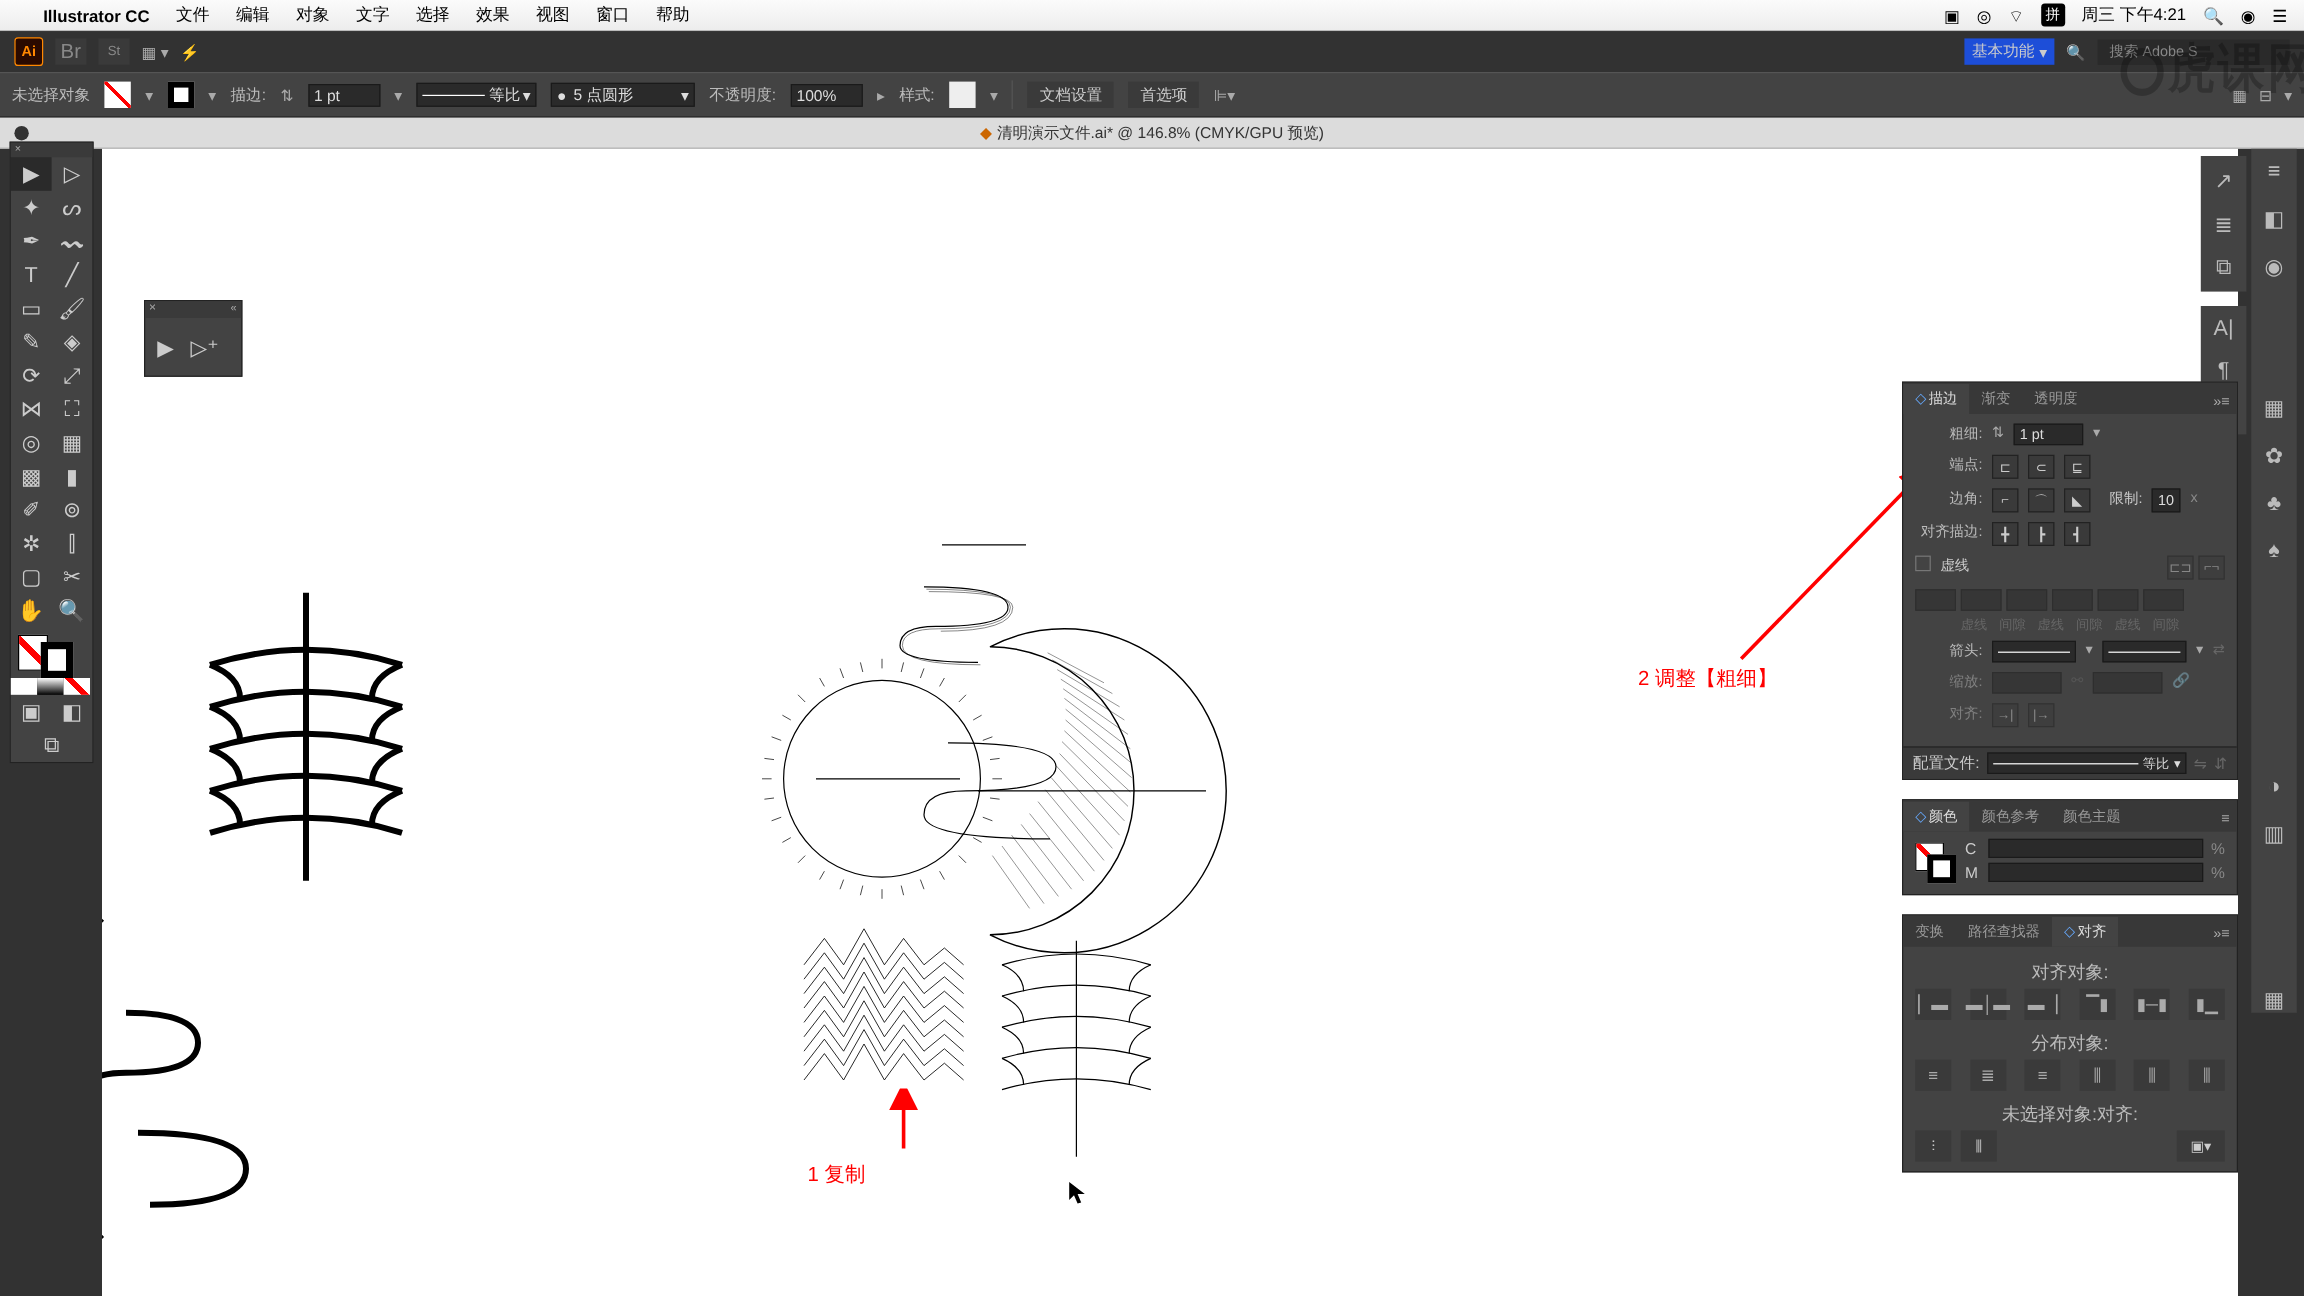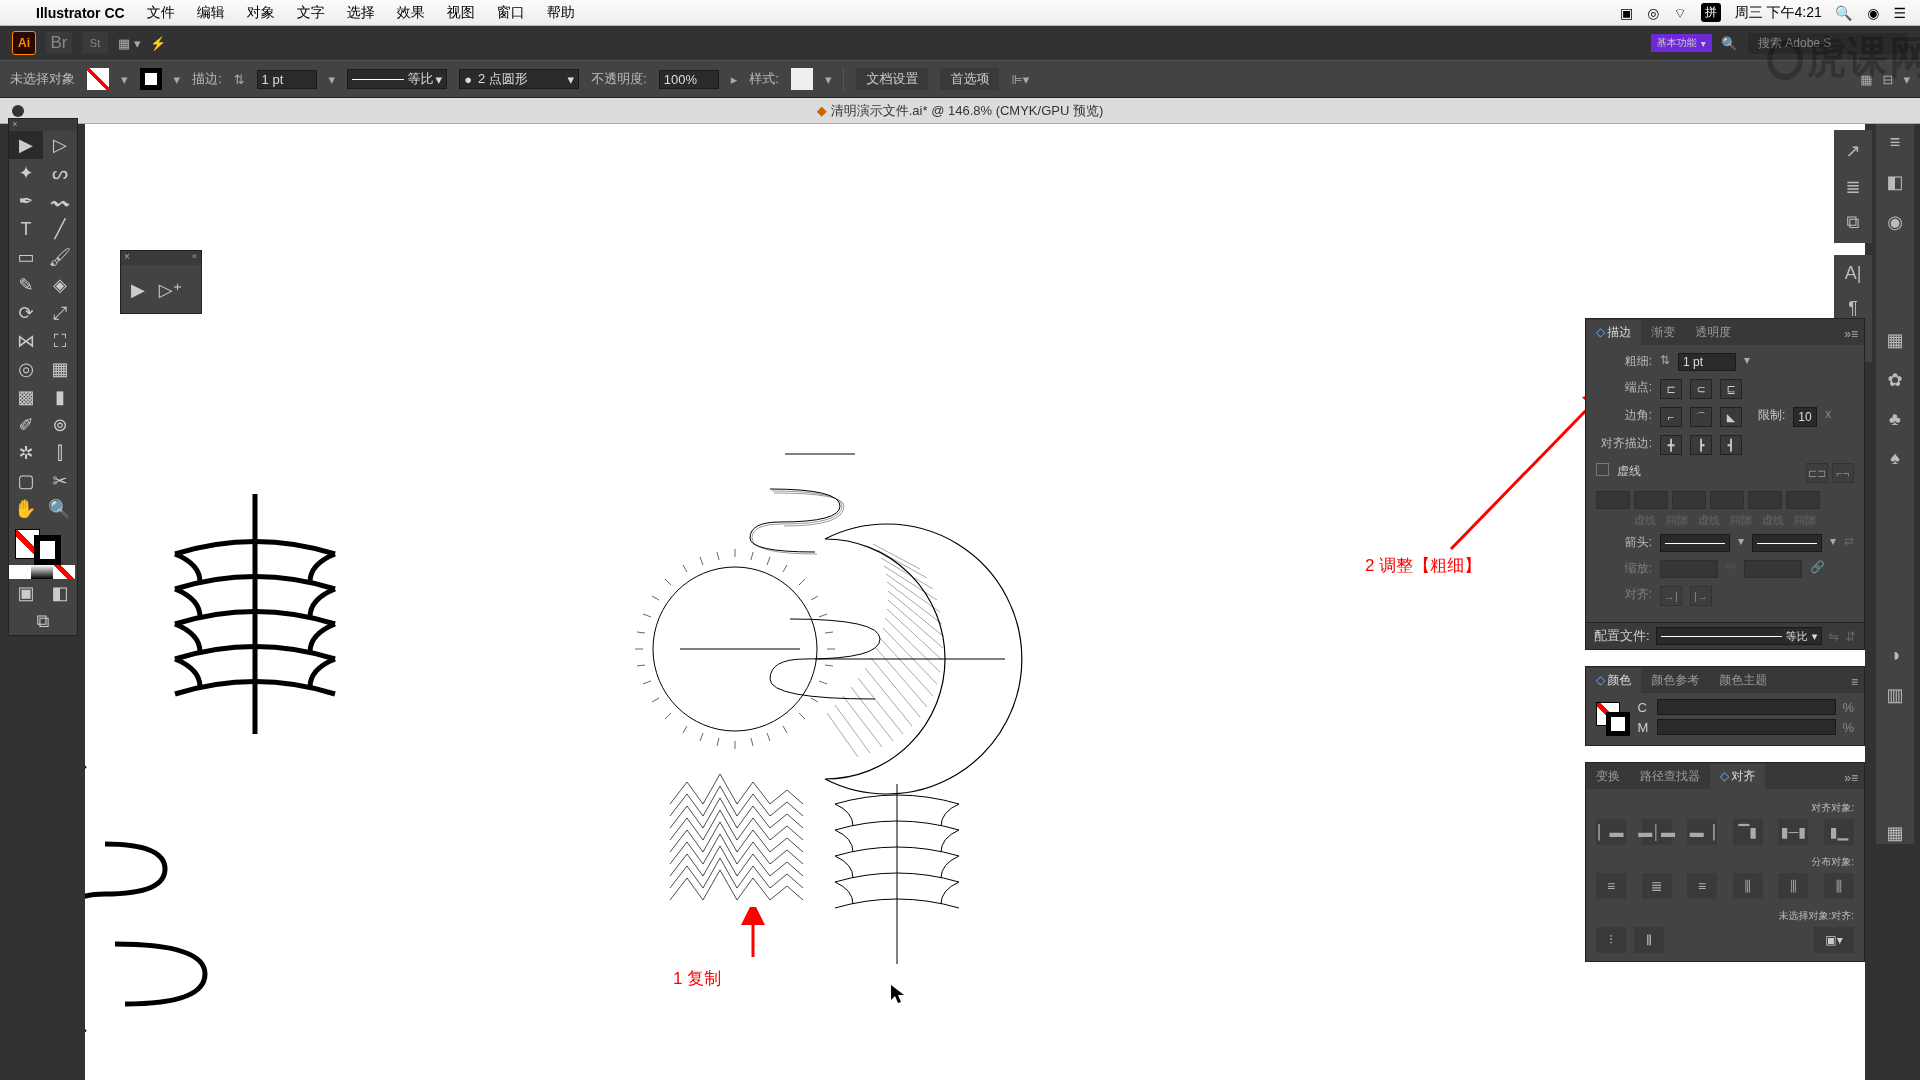--- a/index.html
+++ b/index.html
@@ -6,21 +6,21 @@
 body { width:1920px; height:1080px; background:#323232; overflow:hidden; position:relative; color:#ccc; font-size:13px; }
 .mac-menubar { height:26px; background:linear-gradient(#fbfbfb,#ededed); display:flex; align-items:center; padding:0 14px; color:#000; font-size:14px; gap:22px; border-bottom:1px solid #bbb; }
 .mac-menubar .apple { font-size:16px; }
 .mac-menubar .app { font-weight:700; }
 .mac-right { margin-left:auto; display:flex; align-items:center; gap:14px; }
 .mac-right span { font-size:14px; }
 .app-bar { height:34px; background:#323232; display:flex; align-items:center; padding:0 12px; gap:10px; }
 .ai-logo { width:24px; height:24px; background:#2a0a00; border:1px solid #f80; color:#f80; display:flex; align-items:center; justify-content:center; font-weight:700; font-size:12px; border-radius:3px; }
 .app-bar .btn { width:26px; height:22px; background:#3a3a3a; }
 .app-bar .right { margin-left:auto; display:flex; align-items:center; gap:10px; }
-.combo { display:flex; align-items:center; gap:4px; background:#6d28d9; padding:2px 6px; font-size:10px; }
+.combo { display:flex; align-items:center; gap:4px; background:#1d4ed8; padding:2px 6px; font-size:13px; }
 .search { background:#2a2a2a; padding:2px 10px; width:160px; color:#888; font-size:12px; }
 .ctrl-bar { height:38px; background:#434343; display:flex; align-items:center; padding:12px 10px; gap:12px; border-top:1px solid #555; border-bottom:1px solid #222; font-size:13px; }
 .ctrl-bar .swatch { width:22px; height:22px; background:#fff; position:relative; }
 .ctrl-bar .noswatch::after { content:""; position:absolute; inset:0; background:linear-gradient(45deg,transparent 45%,red 45%,red 55%,transparent 55%); }
 .ctrl-bar .lbl { color:#bbb; }
 .ctrl-bar input { background:#2a2a2a; border:1px solid #1a1a1a; color:#ddd; width:60px; padding:1px 4px; font-size:13px; }
 .ctrl-bar .longbox { width:100px; background:#2a2a2a; border:1px solid #1a1a1a; height:20px; color:#ddd; padding:0 4px; display:flex; align-items:center; }
 .ctrl-bar .stroke-line { flex:1; height:1px; background:#fff; }
 .ctrl-bar .btn2 { padding:2px 10px; background:#3a3a3a; }
 .doc-title { height:26px; background:#dcdcdc; color:#333; display:flex; align-items:center; justify-content:center; font-size:13px; border-bottom:1px solid #aaa; position:relative; }
@@ -68,21 +68,21 @@
 .panel-color .mini-fill { width:34px; height:34px; position:relative; }
 .panel-color .mini-fill .f1 { position:absolute; width:24px; height:24px; background:#fff; border:1px solid #000; }
 .panel-color .mini-fill .f1::after{content:"";position:absolute;inset:0;background:linear-gradient(45deg,transparent 43%,red 43%,red 57%,transparent 57%);}
 .panel-color .mini-fill .f2 { position:absolute; width:24px; height:24px; border:5px solid #000; background:#fff; left:10px; top:10px; }
 .panel-color .crow { display:flex; align-items:center; gap:6px; margin-bottom:4px; }
 .panel-color .crow .lab { width:14px; }
 .panel-color .crow input { flex:1; background:#2a2a2a; border:1px solid #1a1a1a; height:16px; }
 .panel-color .crow .pct { color:#888; }
 .align-grid { display:flex; justify-content:space-between; margin-bottom:10px; }
 .align-grid .ab { width:30px; height:26px; background:#3a3a3a; display:flex; align-items:center; justify-content:center; font-size:14px; color:#aaa; }
-.sect-lbl { font-size:10px; color:#bbb; margin:4px 0; display:flex; justify-content:flex-end; }
+.sect-lbl { font-size:15px; color:#bbb; margin:4px 0; display:flex; justify-content:center; }
 
 
 .art-left { position:absolute; top:350px; left:0; }
 .art-center { position:absolute; top:300px; left:530px; }
 .annot { position:absolute; color:#ff0000; font-size:17px; }
 .arrow-red { position:absolute; }
 .arrow-red svg { display:block; }
 .watermark { position:absolute; top:28px; right:-20px; color:rgba(0,0,0,0.25); font-size:44px; font-weight:700; letter-spacing:2px; transform:scale(0.9,1); z-index:50; }
 .watermark .dot{display:inline-block;width:40px;height:40px;border:6px solid rgba(0,0,0,0.25);border-radius:50%;vertical-align:middle;margin-right:4px;}
 .cursor-art { position:absolute; }
@@ -140,21 +140,21 @@
   <span style="color:#aaa;">⇅</span>
   <input type="text" value="1 pt" style="">
   <span style="color:#aaa;">▾</span>
   <div class="longbox">
       <span class="stroke-line"></span>
       <span style="margin-left:4px;">等比</span>
       <span style="margin-left:2px;">▾</span>
     </div>
   <div class="longbox" style="width:120px;">
       <span>●</span>
-      <span style="margin-left:6px;">2 点圆形</span>
+      <span style="margin-left:6px;">5 点圆形</span>
       <span style="margin-left:auto;">▾</span>
     </div>
   <span class="lbl">不透明度:</span>
   <input type="text" value="100%" style="">
   <span style="color:#aaa;">▸</span>
   <span class="lbl">样式:</span>
   <div class="swatch" style="background:#eee;"></div>
   <span style="color:#aaa;">▾</span>
   <div style="width:1px;height:24px;background:#555;"></div>
   <div class="btn2">文档设置</div>

